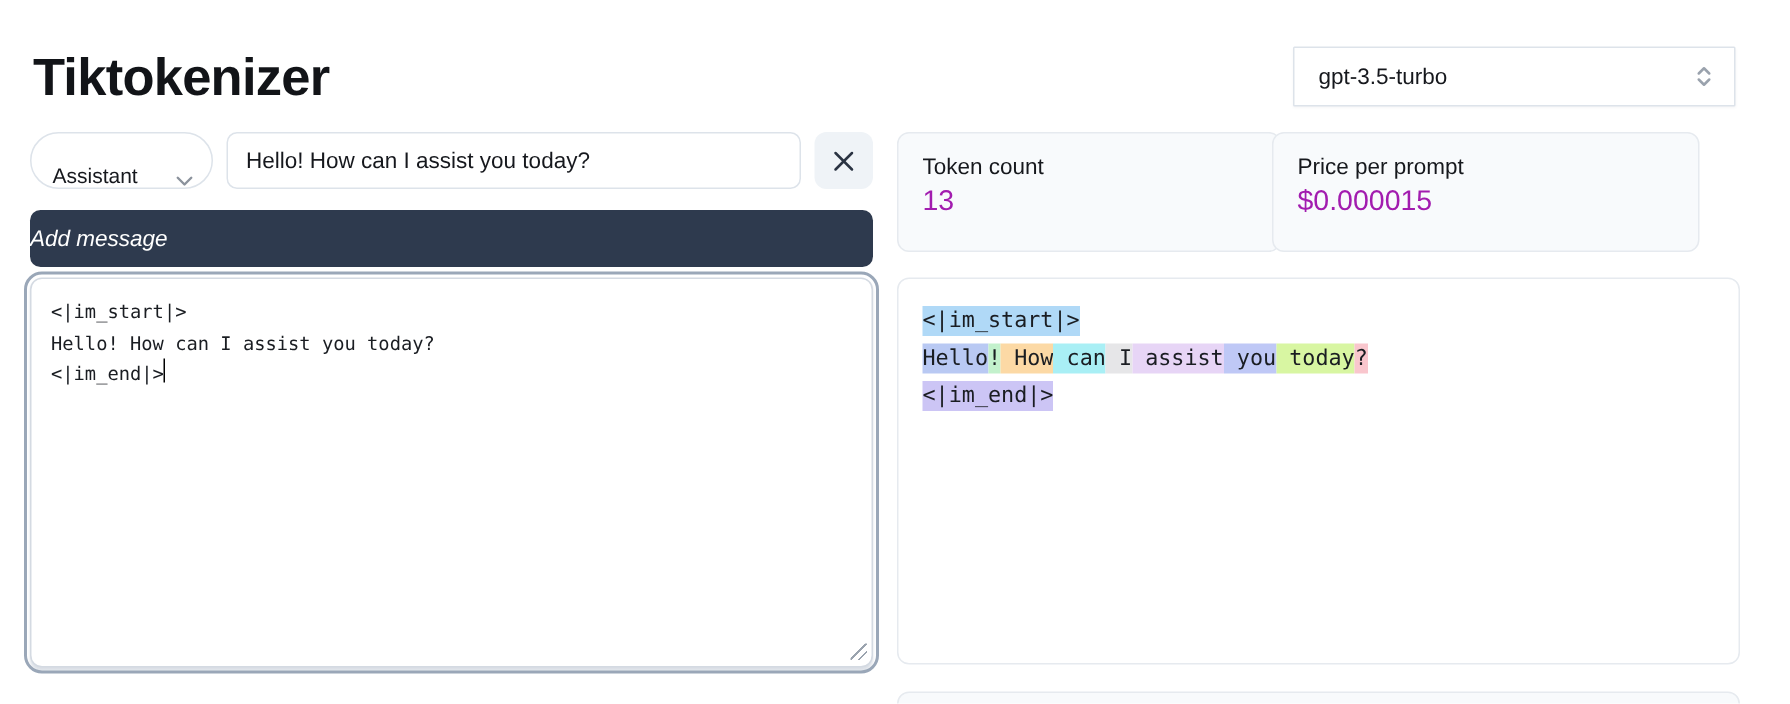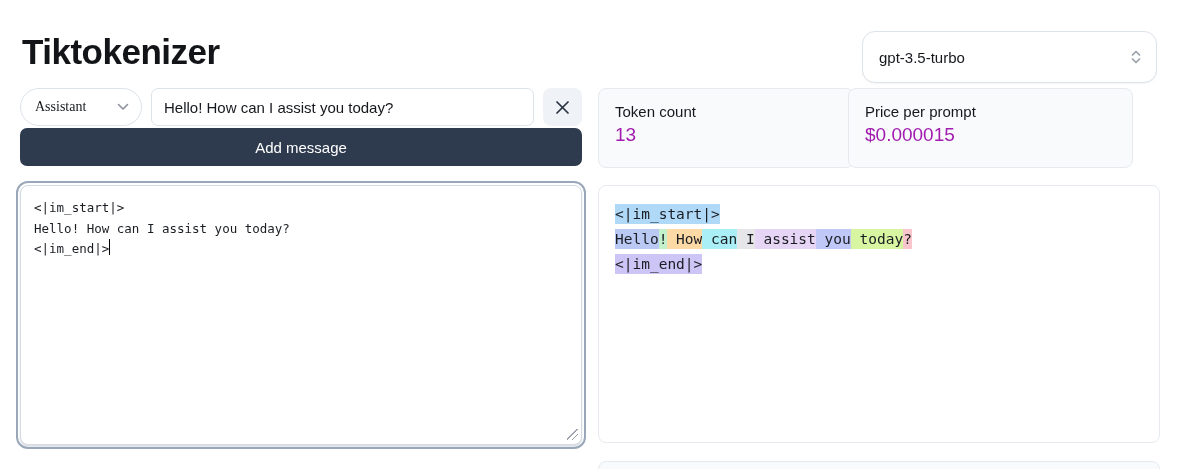--- a/index.html
+++ b/index.html
@@ -11,54 +11,54 @@
     color:#16181d;
     overflow:hidden;
   }
 
   
   .app-title {
     position:absolute; left:22px; top:32px;
     font-size:35px; font-weight:800; letter-spacing:-0.5px; color:#121418;
   }
   .model-select {
-    position:absolute; left:862px; top:31px; width:295px; height:52px;
-    border:1px solid #dde3ea; border-radius:13px; background:#fff;
+    position:absolute; left:862px; top:31px; width:295px; height:40px;
+    border:1px solid #dde3ea; border-radius:1px; background:#fff;
     display:flex; align-items:center; justify-content:space-between;
     padding:0 13px 0 16px; font-size:15px; color:#16181d; cursor:pointer;
     box-shadow:0 1px 2px rgba(16,24,40,0.04);
   }
 
   
   .msg-row {
     position:absolute; left:20px; top:88px; width:562px; height:38px;
     display:flex; gap:9px;
   }
   .role-select {
     width:122px; height:38px; border:1px solid #dde3ea; border-radius:19px;
-    background:#fff; display:flex; align-items:center; justify-content:space-between;
-    padding:0 12px 0 14px; font-size:14px; cursor:pointer;font-family:Liberation Serif, serif;
+    background:#fff; display:flex; align-items:flex-end; justify-content:space-between;
+    padding:0 12px 0 14px; font-size:14px; cursor:pointer;
   }
   .msg-input {
     flex:1; height:38px; border:1px solid #dde3ea; border-radius:7px;
     padding:0 12px; font-size:15px; color:#16181d;
     font-family:"Liberation Sans", sans-serif; background:#fff; outline:none;
   }
   .remove-btn {
     width:39px; height:38px; flex:0 0 39px;
     background:#eff3f7; border:none; border-radius:8px;
     display:flex; align-items:center; justify-content:center; cursor:pointer;
   }
 
   
   .add-btn {
-    position:absolute; left:20px; top:128px; width:562px; height:38px;
+    position:absolute; left:20px; top:140px; width:562px; height:38px;
     background:#2e3a4e; color:#fff; border:none; border-radius:7px;
     font-size:15px; font-weight:500; font-family:"Liberation Sans", sans-serif;
-    display:flex; align-items:center; justify-content:center; cursor:pointer;
+    display:flex; align-items:center; justify-content:flex-start; cursor:pointer;font-style:italic;
   }
 
   
   .prompt-wrap { position:absolute; left:20px; top:185px; width:562px; height:260px; }
   .prompt-textarea {
     width:100%; height:100%;
     border:1px solid #d4dae2; border-radius:8px;
     outline:2px solid #9aa7b8; outline-offset:2px;
     padding:12px 13px;
     font-family:"DejaVu Sans Mono", monospace;

